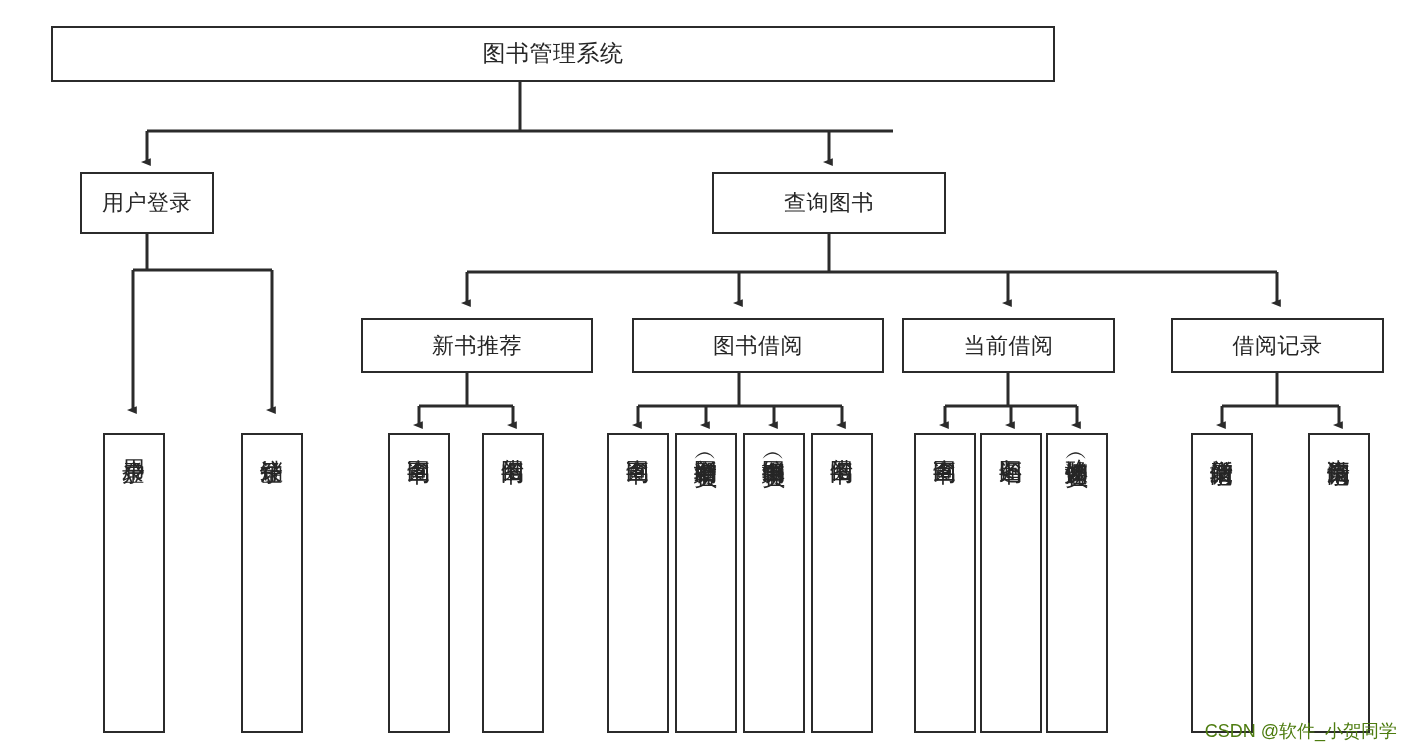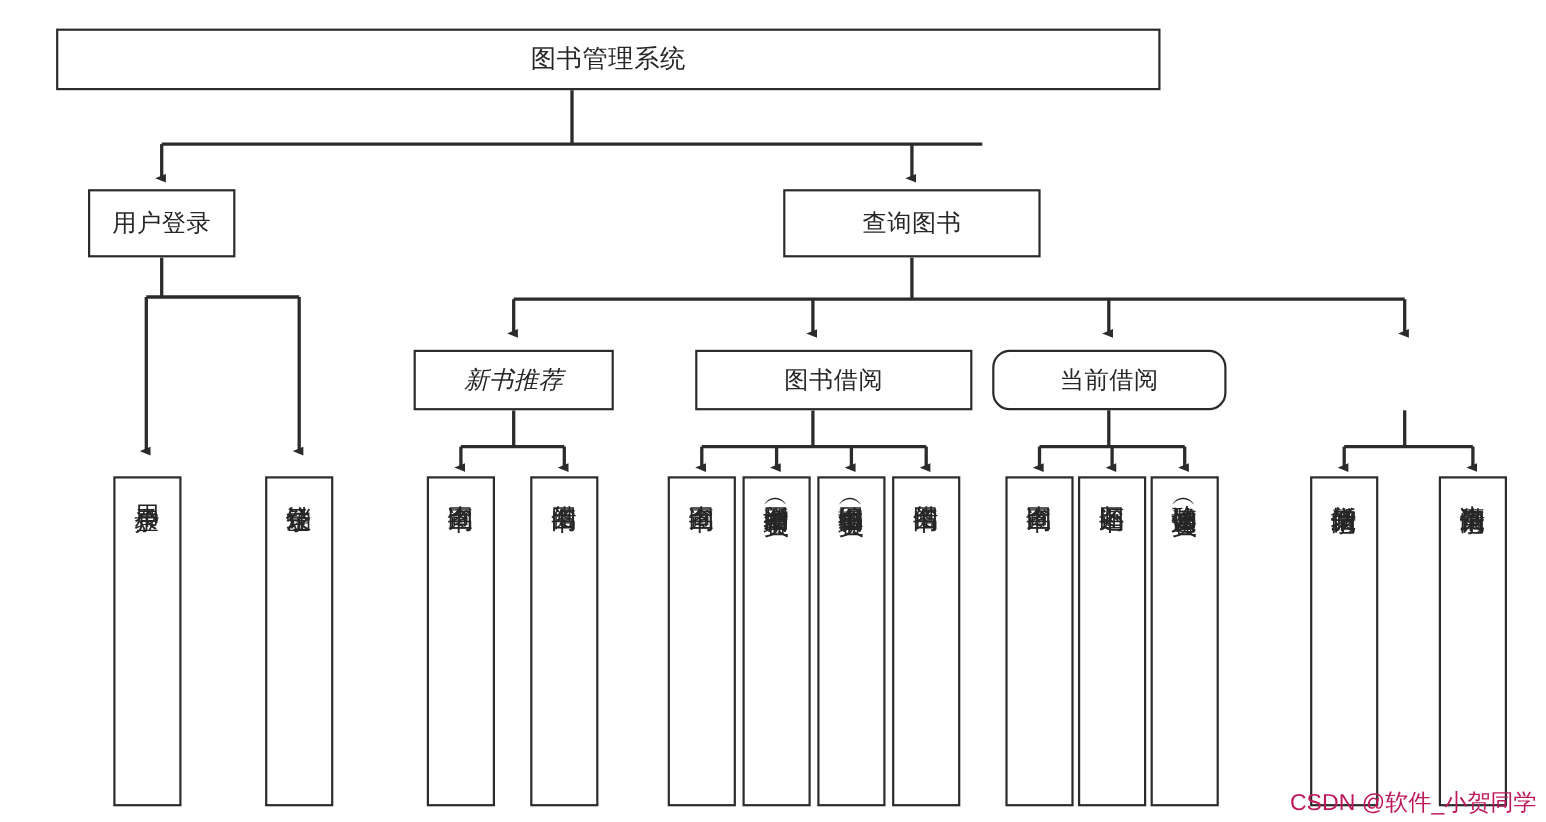--- a/index.html
+++ b/index.html
@@ -62,22 +62,22 @@
     text-orientation: upright;
     font-size: 23px;
     line-height: 1.05;
     letter-spacing: 1px;
     white-space: normal;
   }
   #watermark {
     position: absolute;
     right: 8px;
     bottom: 4px;
-    font-size: 21px;
-    color: #be185d;
+    font-size: 18px;
+    color: #4d7c0f;
     white-space: nowrap;
     user-select: none;
   }
 </style>
 </head>
 <body>
 
 <div id="diagram-root">
 
   <svg id="edge-layer" viewBox="0 0 1405 747" width="1405" height="747" xmlns="http://www.w3.org/2000/svg">
@@ -136,28 +136,31 @@
     <span class="node-label">图书管理系统</span>
   </div>
 
   <div class="node horiz" style="left:80px; top:172px; width:134px; height:62px;">
     <span class="node-label">用户登录</span>
   </div>
   <div class="node horiz" style="left:712px; top:172px; width:234px; height:62px;">
     <span class="node-label">查询图书</span>
   </div>
 
-  <div class="node horiz" style="left:376px; top:318px; width:182px; height:55px;font-style:italic;">
+  <div class="node horiz" style="left:361px; top:318px; width:232px; height:55px;">
     <span class="node-label">新书推荐</span>
   </div>
   <div class="node horiz" style="left:632px; top:318px; width:252px; height:55px;">
     <span class="node-label">图书借阅</span>
   </div>
-  <div class="node horiz" style="left:902px; top:318px; width:213px; height:55px;border-radius:16px;">
+  <div class="node horiz" style="left:902px; top:318px; width:213px; height:55px;">
     <span class="node-label">当前借阅</span>
+  </div>
+  <div class="node horiz" style="left:1171px; top:318px; width:213px; height:55px;">
+    <span class="node-label">借阅记录</span>
   </div>
 
   <div class="node vert" style="left:103px; top:433px; width:62px; height:300px;">
     <span class="node-label">用户登录</span>
   </div>
   <div class="node vert" style="left:241px; top:433px; width:62px; height:300px;">
     <span class="node-label">注销登录</span>
   </div>
 
   <div class="node vert" style="left:388px; top:433px; width:62px; height:300px;">

